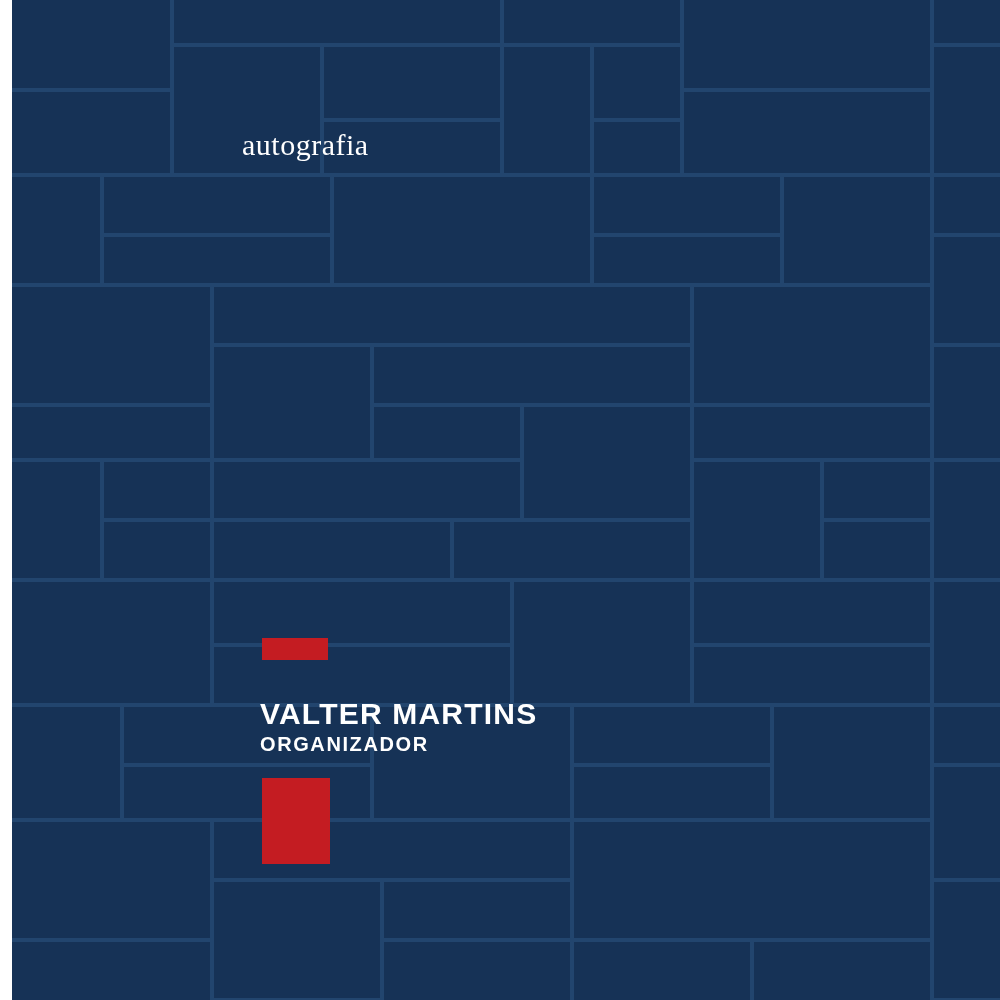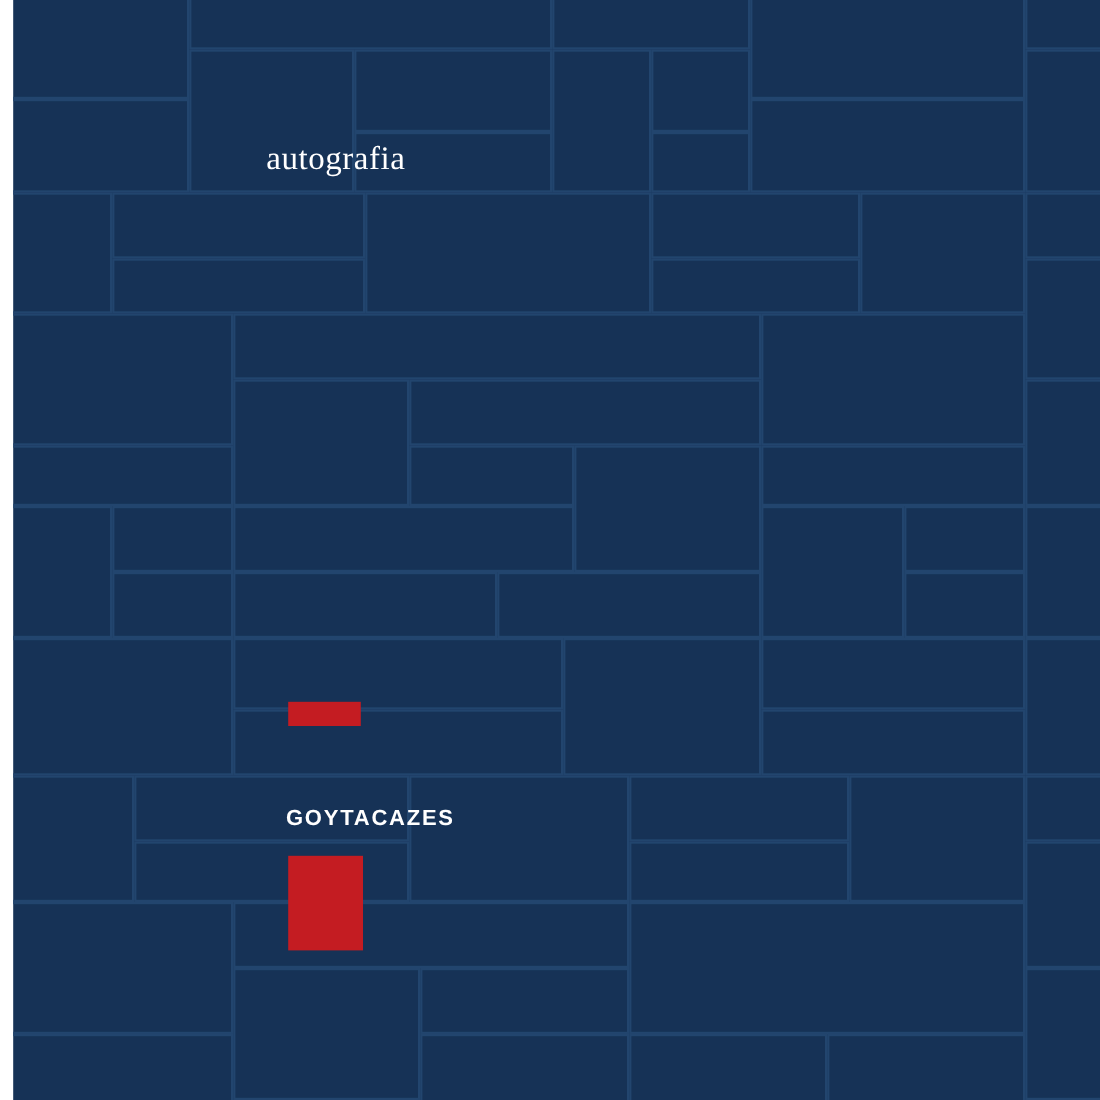--- a/index.html
+++ b/index.html
@@ -205,19 +205,20 @@
     <div class="brick" style="left:560px;  top:940px;  width:180px; height:95px;"></div>
     <div class="brick" style="left:740px;  top:940px;  width:180px; height:95px;"></div>
   </div>
 
   <div class="content">
     <div class="publisher">autografia</div>
 
 
     <div class="rule-red"></div>
 
-
-    <div class="role">GOYTACAZES</div>
+    <div class="author">VALTER MARTINS</div>
+
+    <div class="role">ORGANIZADOR</div>
 
     <div class="red-block"></div>
   </div>
 
 </div>
 
 </body></html>

